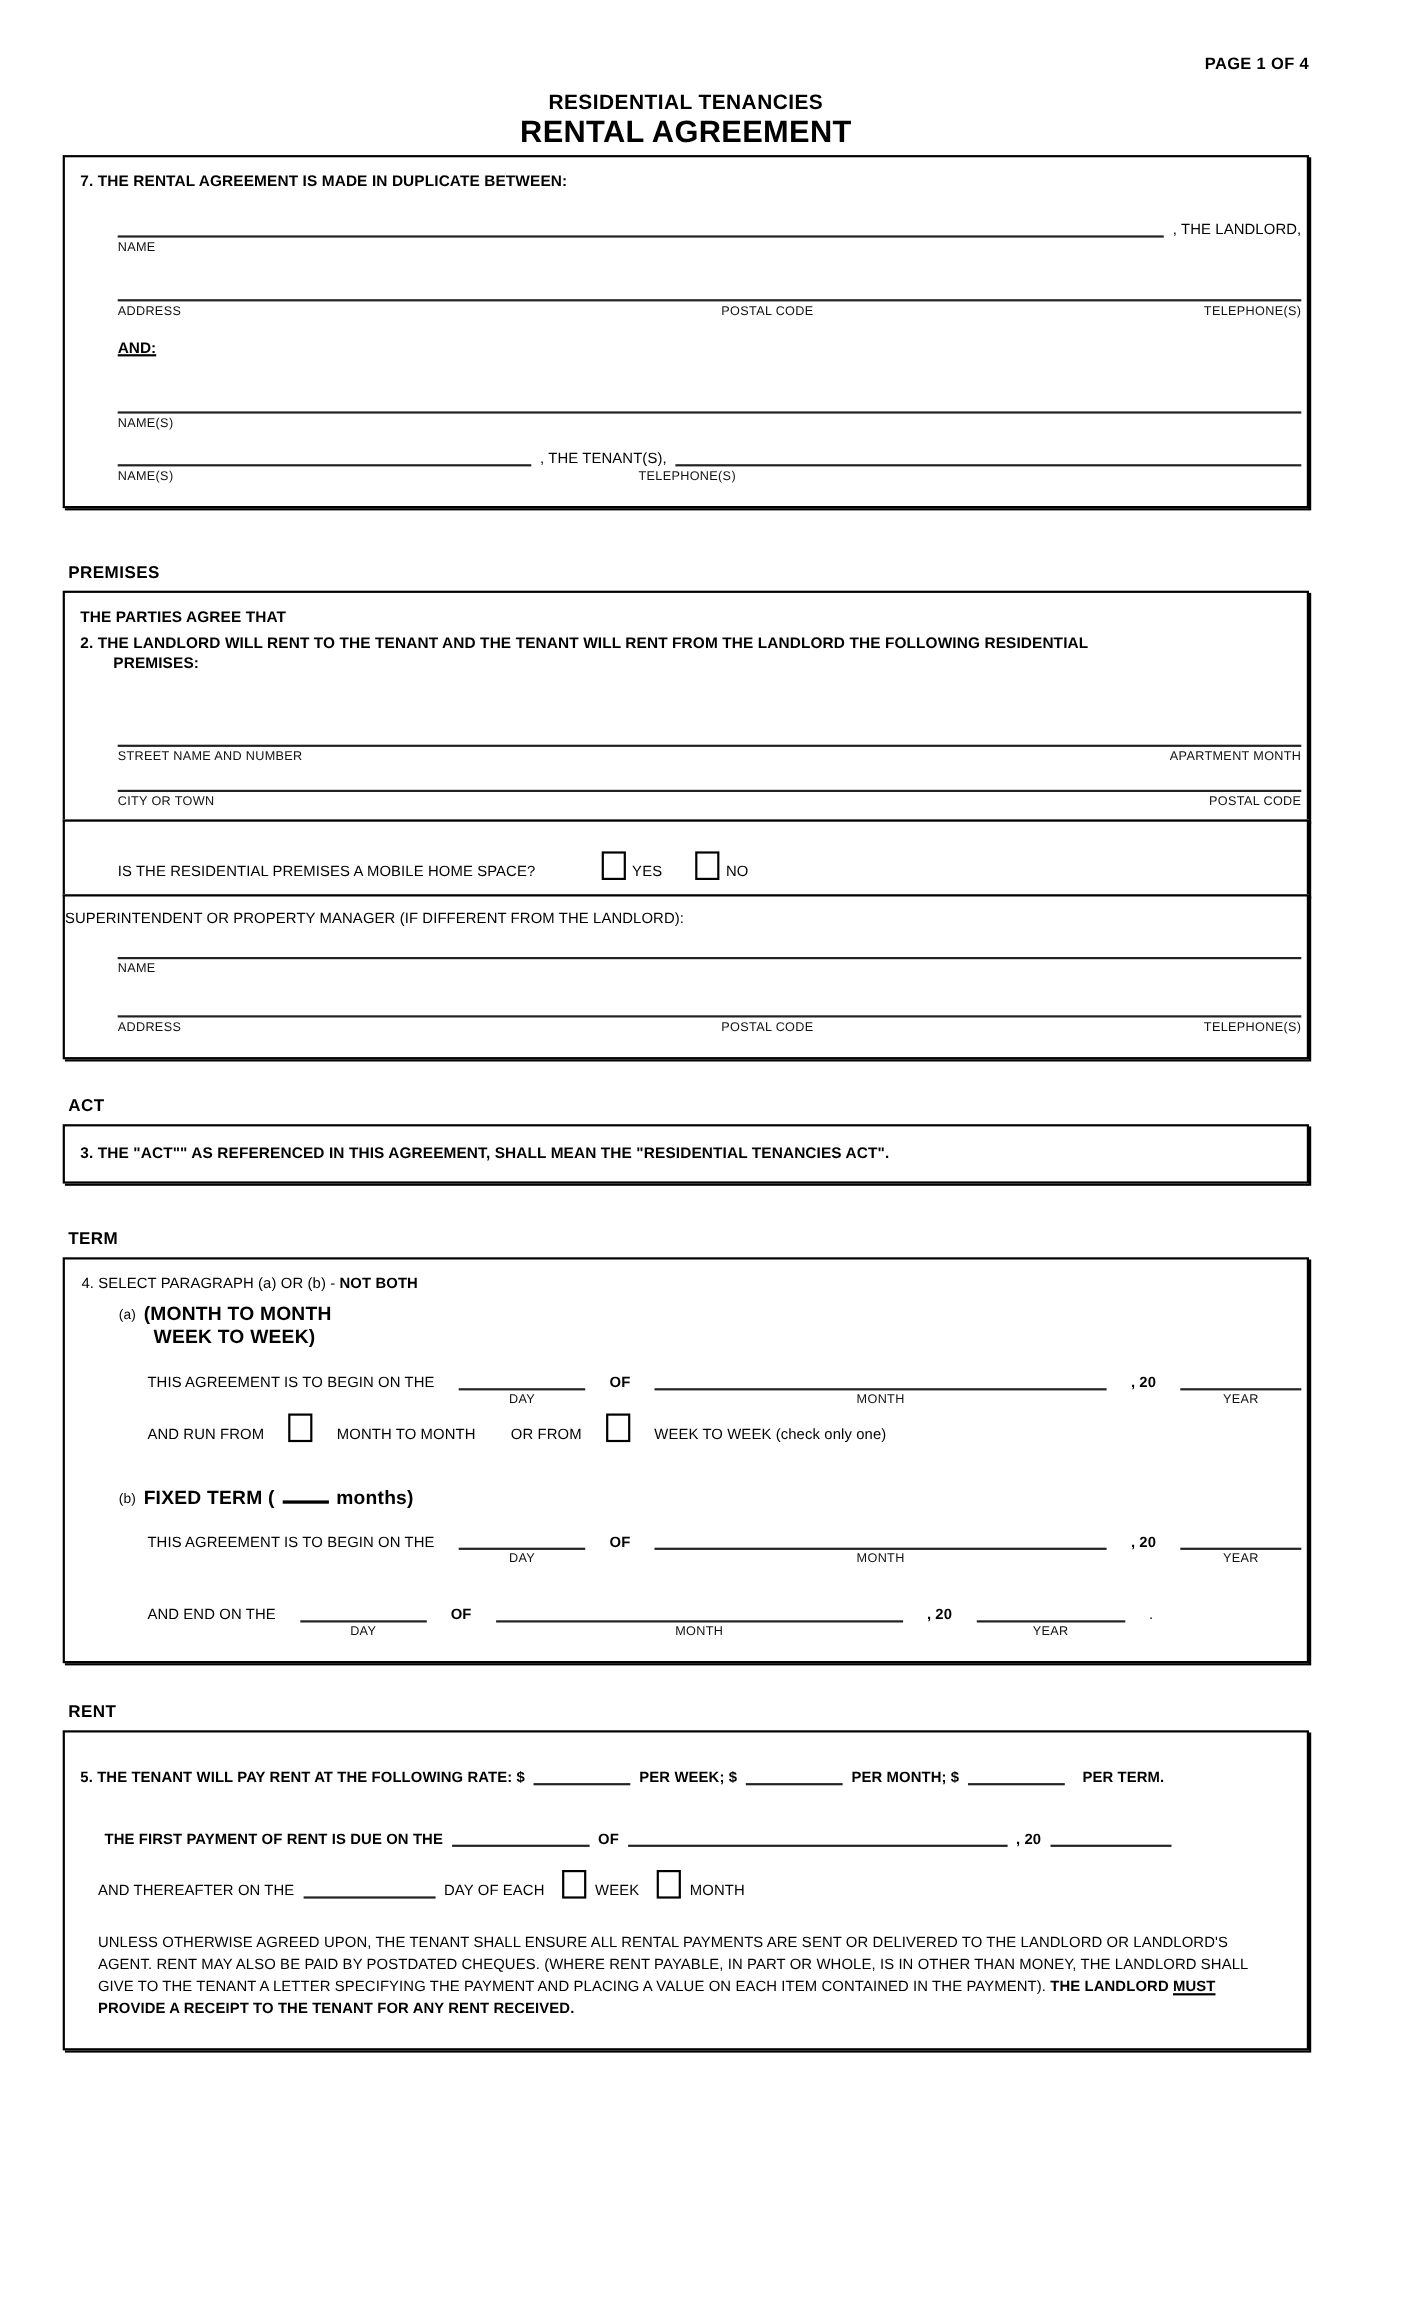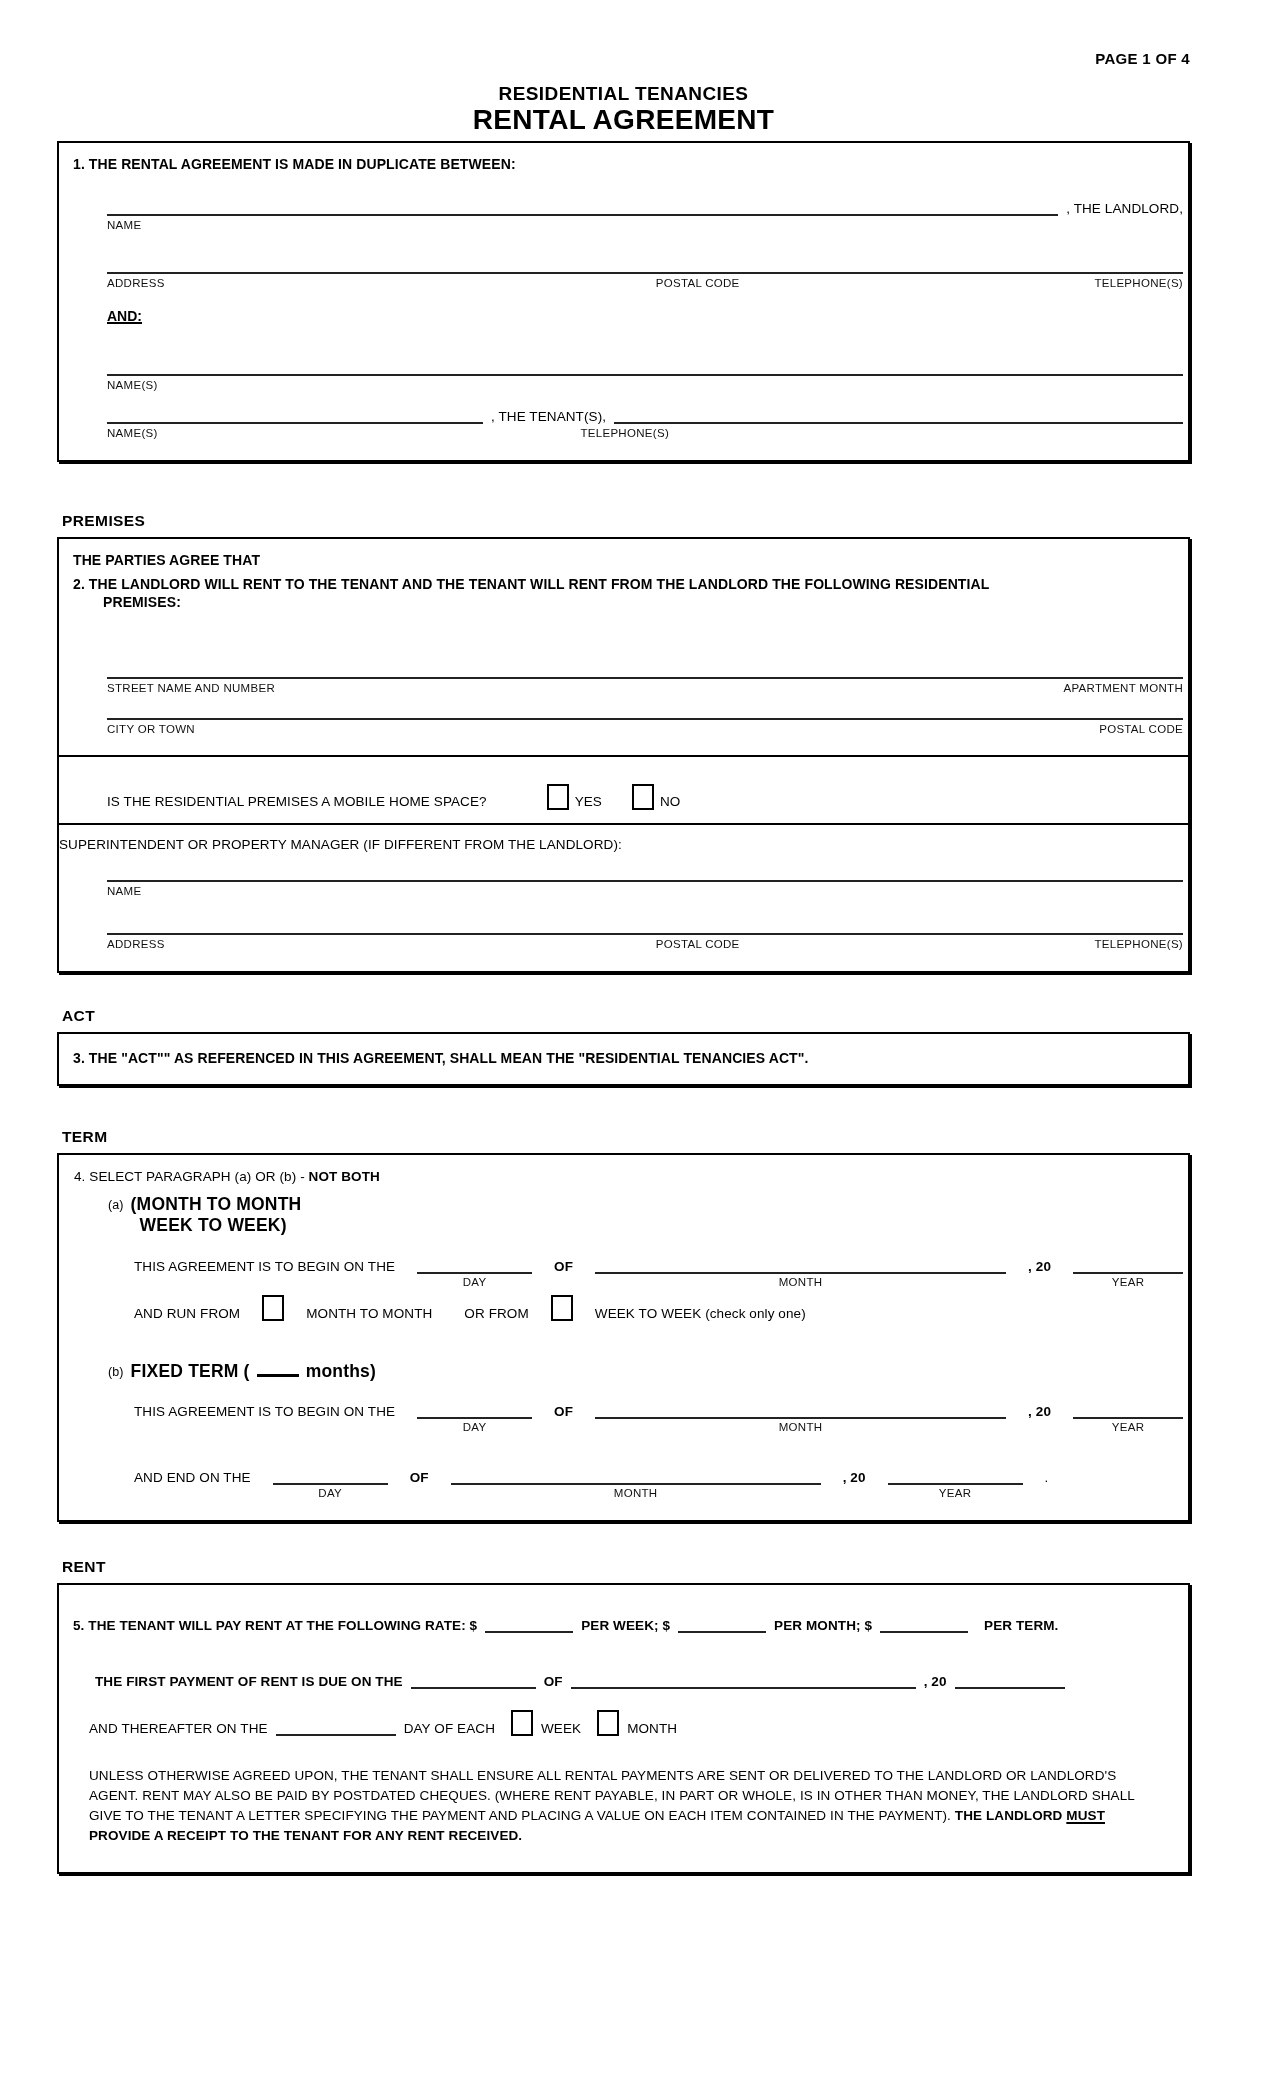--- a/index.html
+++ b/index.html
@@ -56,21 +56,21 @@
 
   
   .parties-box { padding:12px 0 18px 0; }
   .parties-box .clause { margin-left:14px; }
   .mt27 { margin-top:27px; } .mt24 { margin-top:24px; } .mt36 { margin-top:36px; } .mt14 { margin-top:14px; }
   .suffix { margin-left:8px; }
   .w376 { width:376px; flex:0 0 376px; }
   .gap8 { margin-left:8px; } 
 
   
-  .premises-a { padding:12px 0 17px 0; }
+  .premises-a { padding:12px 0 7px 0; }
   .premises-a .clause { margin-left:14px; }
   .clause2-wrap { margin-top:5px; }
   .clause2-l2 { margin-left:30px; }
   .mt52 { margin-top:52px; } .mt7 { margin-top:7px; }
   .mobile-box { height:70px; display:flex; align-items:flex-end; padding:0 0 13px 0; }
   .mobile-box .question { margin-left:48px; }
   .cb-yes { margin-left:60px; }
   .cb-no { margin-left:30px; }
   .cb-lab { margin-left:6px; }
   .premises-c { padding:12px 0 18px 0; }
@@ -119,21 +119,21 @@
 
 <div class="page">
 
   <div class="page-indicator">PAGE 1 OF 4</div>
   <div class="doc-title">
     <div class="t1">RESIDENTIAL TENANCIES</div>
     <div class="t2">RENTAL AGREEMENT</div>
   </div>
 
   <div class="box parties-box">
-    <div class="clause">1. THE RENTAL AGREEMENT IS MADE IN DUPLICATE BETWEEN:</div>
+    <div class="clause">7. THE RENTAL AGREEMENT IS MADE IN DUPLICATE BETWEEN:</div>
 
     <div class="frow mt27">
       <div class="blank grow"></div>
       <span class="txt suffix">, THE LANDLORD,</span>
     </div>
     <div class="labels-row">
       <span class="lab l0">NAME</span>
     </div>
 
     <div class="frow mt24">

